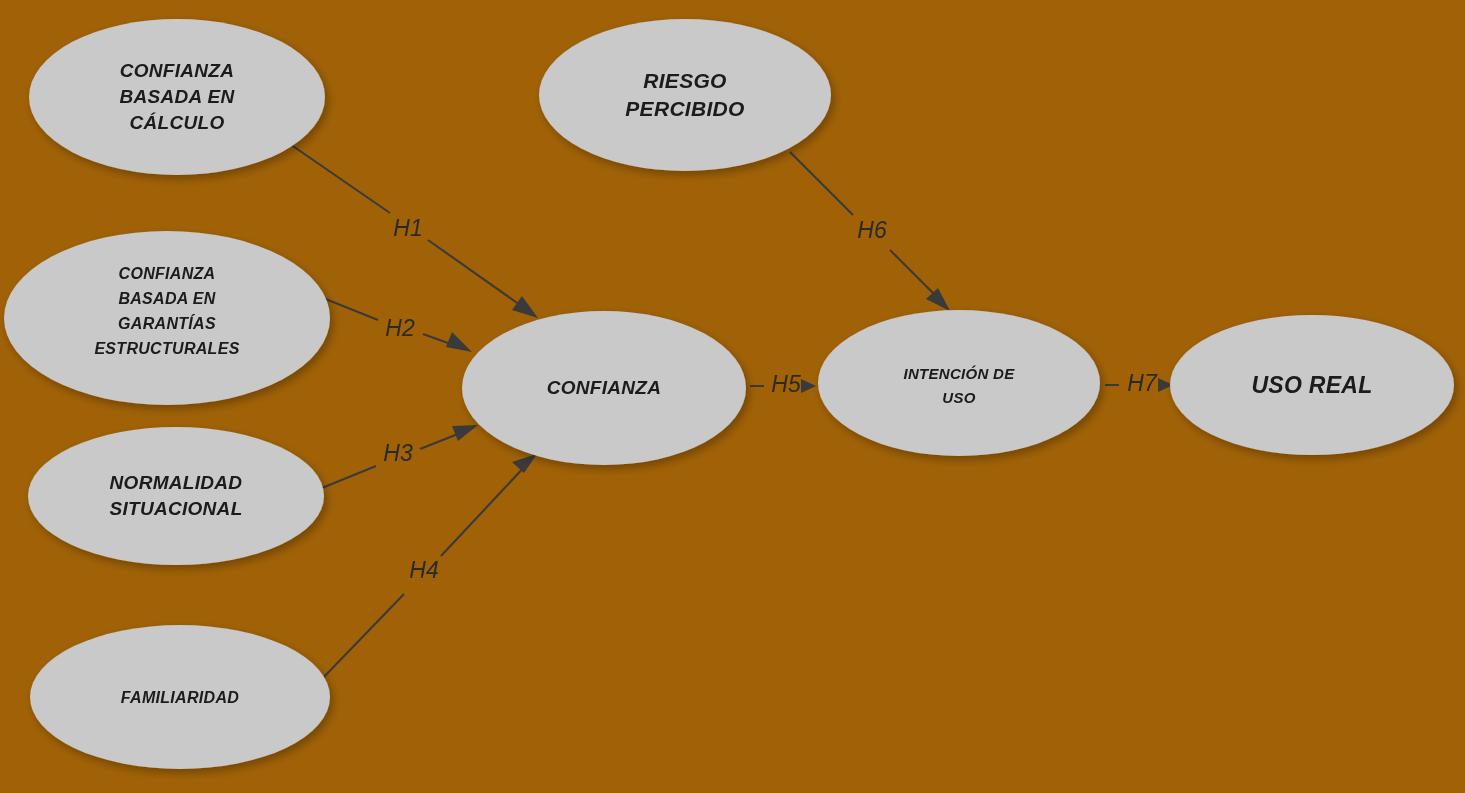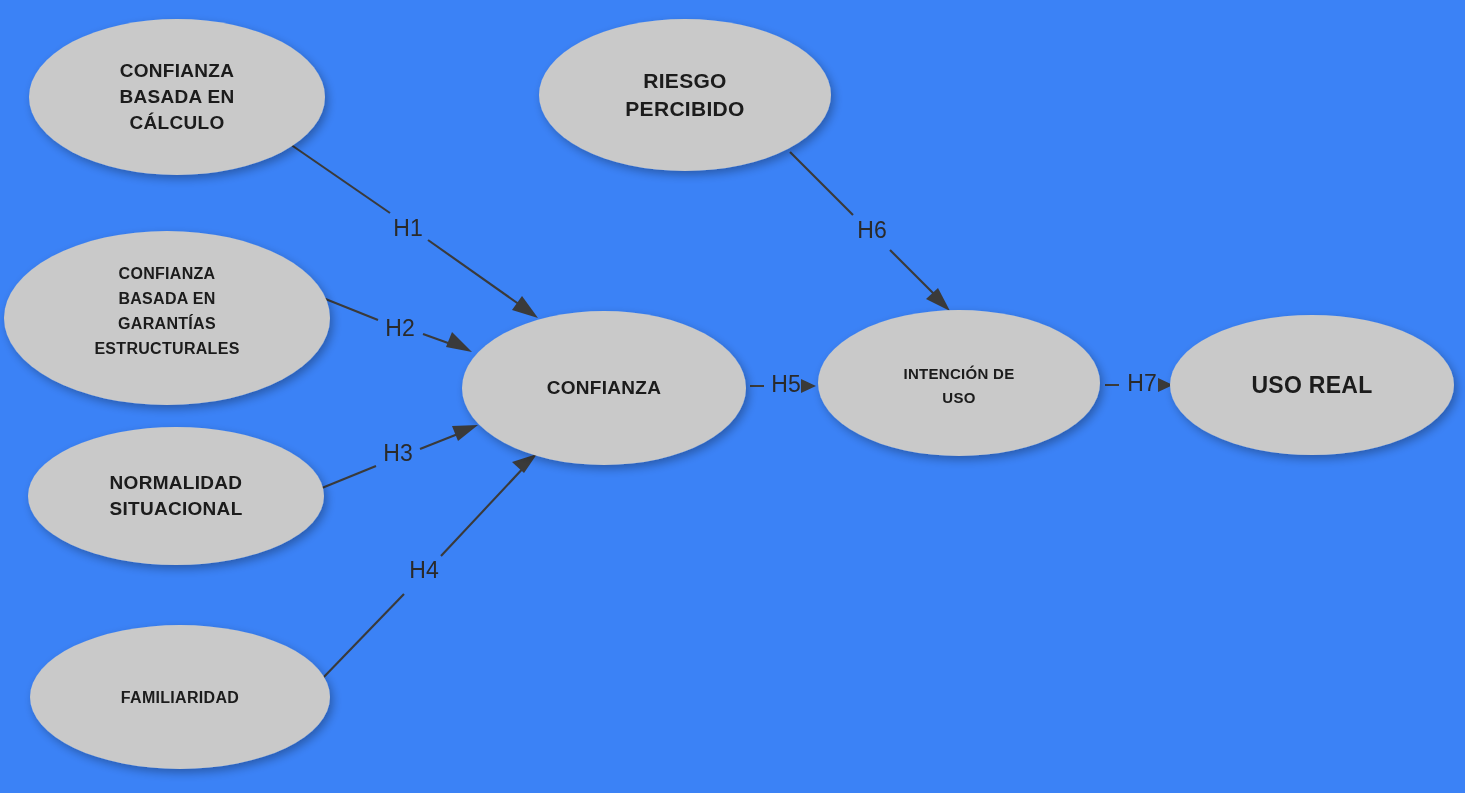--- a/index.html
+++ b/index.html
@@ -8,22 +8,23 @@
     padding: 0;
     background: #ffffff;
   }
   body {
     font-family: "Liberation Sans", sans-serif;
   }
   #canvas {
     position: relative;
     width: 1465px;
     height: 793px;
-    background: #3b82f6;
+    background: #a16207;
     overflow: hidden;
+    font-style: italic;
   }
   #diagram-svg {
     position: absolute;
     left: 0;
     top: 0;
     width: 1465px;
     height: 793px;
   }
   .node-ellipse {
     fill: #c9c9c9;

